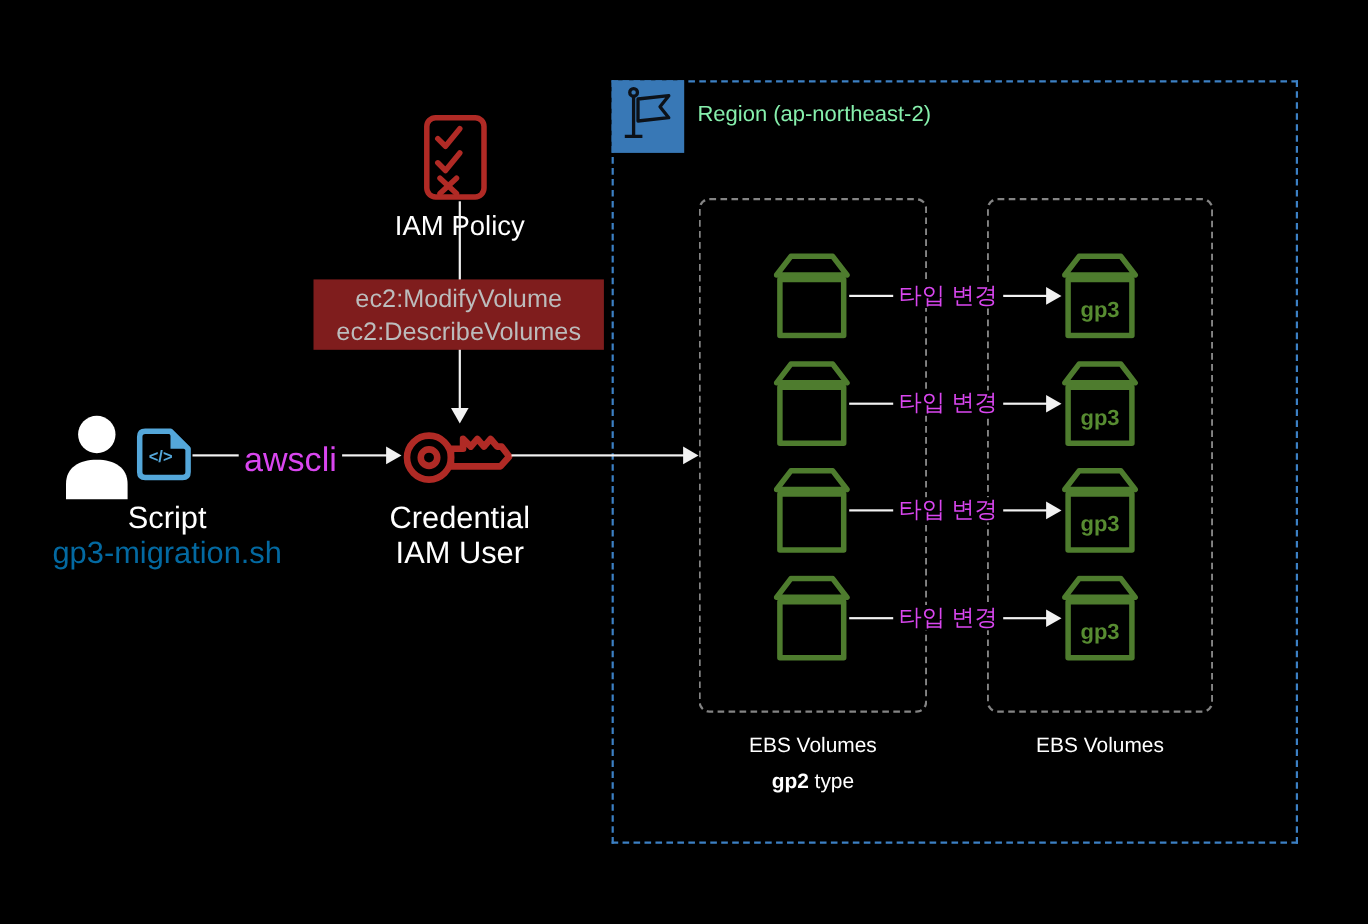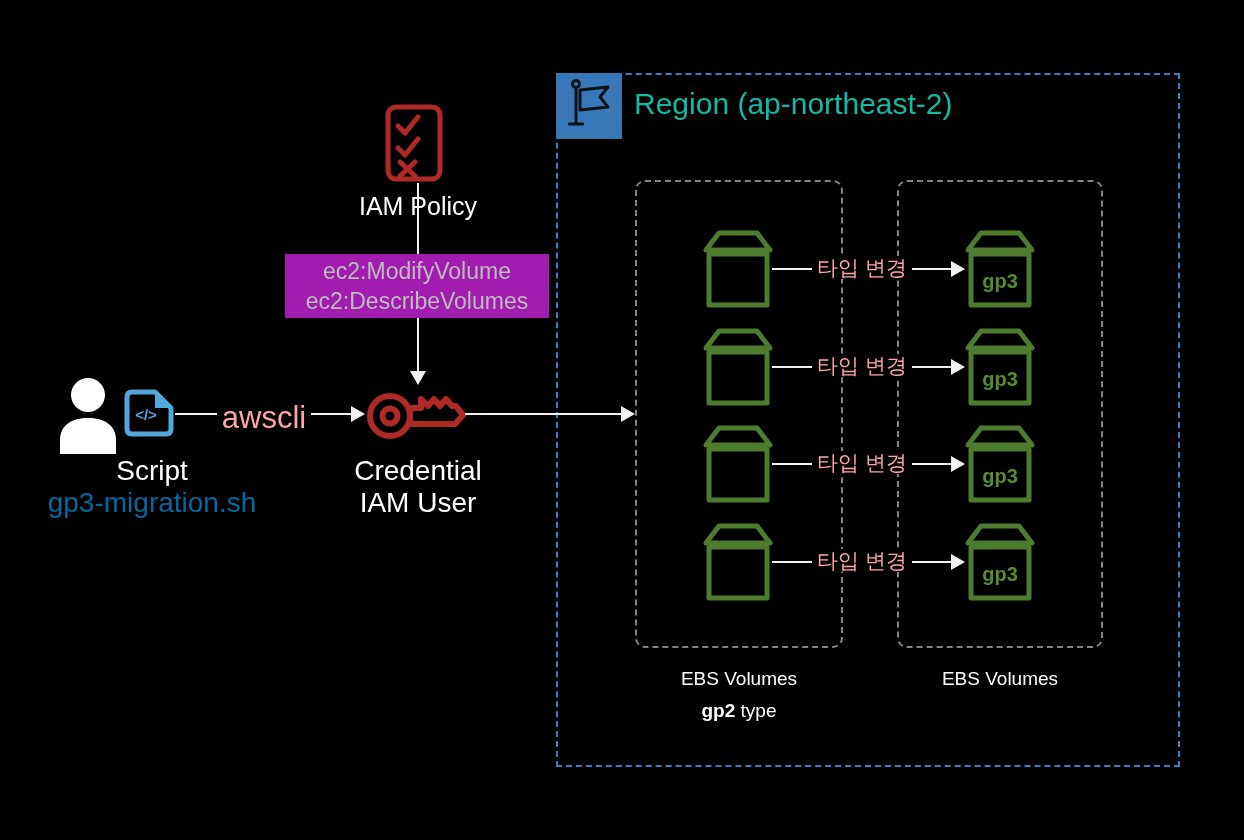--- a/index.html
+++ b/index.html
@@ -8,30 +8,30 @@
     font-family:"Liberation Sans","DejaVu Sans",sans-serif;
   }
   .abs{position:absolute;}
   .sub{color:#0369a1;text-align:center;}
   .hline{position:absolute;height:2px;background:#f2f2f2;}
   .vline{position:absolute;width:2px;background:#f2f2f2;}
   .ar-right{position:absolute;width:0;height:0;
     border-top:8px solid transparent;border-bottom:8px solid transparent;border-left:14px solid #f2f2f2;}
   .ar-down{position:absolute;width:0;height:0;
     border-left:8px solid transparent;border-right:8px solid transparent;border-top:14px solid #f2f2f2;}
-  .edge-label{position:absolute;text-align:center;color:#fca5a5;}
+  .edge-label{position:absolute;text-align:center;color:#d946ef;}
   .edge-label span{background:#000;padding:0 5px;}
   .region-box{position:absolute;left:556px;top:73px;width:624px;height:694px;
     border:2px dashed #3c80c4;box-sizing:border-box;}
   .group-box{position:absolute;width:208px;height:468px;top:180px;
     border:2px dashed #848484;border-radius:10px;box-sizing:border-box;}
   .flag-tile{position:absolute;left:556px;top:73px;width:66px;height:66px;background:#3878b6;}
-  .region-title{position:absolute;left:634px;top:90px;color:#14b8a6;font-size:30px;line-height:28px;}
+  .region-title{position:absolute;left:634px;top:90px;color:#86efac;font-size:20px;line-height:28px;}
   .node-label{position:absolute;text-align:center;color:#fff;font-size:28px;line-height:32px;}
-  .perm-label{position:absolute;left:285px;top:254px;width:264px;background:#a21caf;
+  .perm-label{position:absolute;left:285px;top:254px;width:264px;background:#7f1d1d;
     color:#bcbcbc;font-size:23px;line-height:30px;text-align:center;padding:2px 0;}
   .group-caption{position:absolute;top:663px;width:224px;text-align:center;color:#fff;
     font-size:19px;line-height:32px;}
   .group-caption b{font-weight:bold;}
   .row-label{font-size:21px;}
   .awscli-label{left:175px;top:400px;width:178px;font-size:31px;}
 </style>
 </head>
 <body>
 

